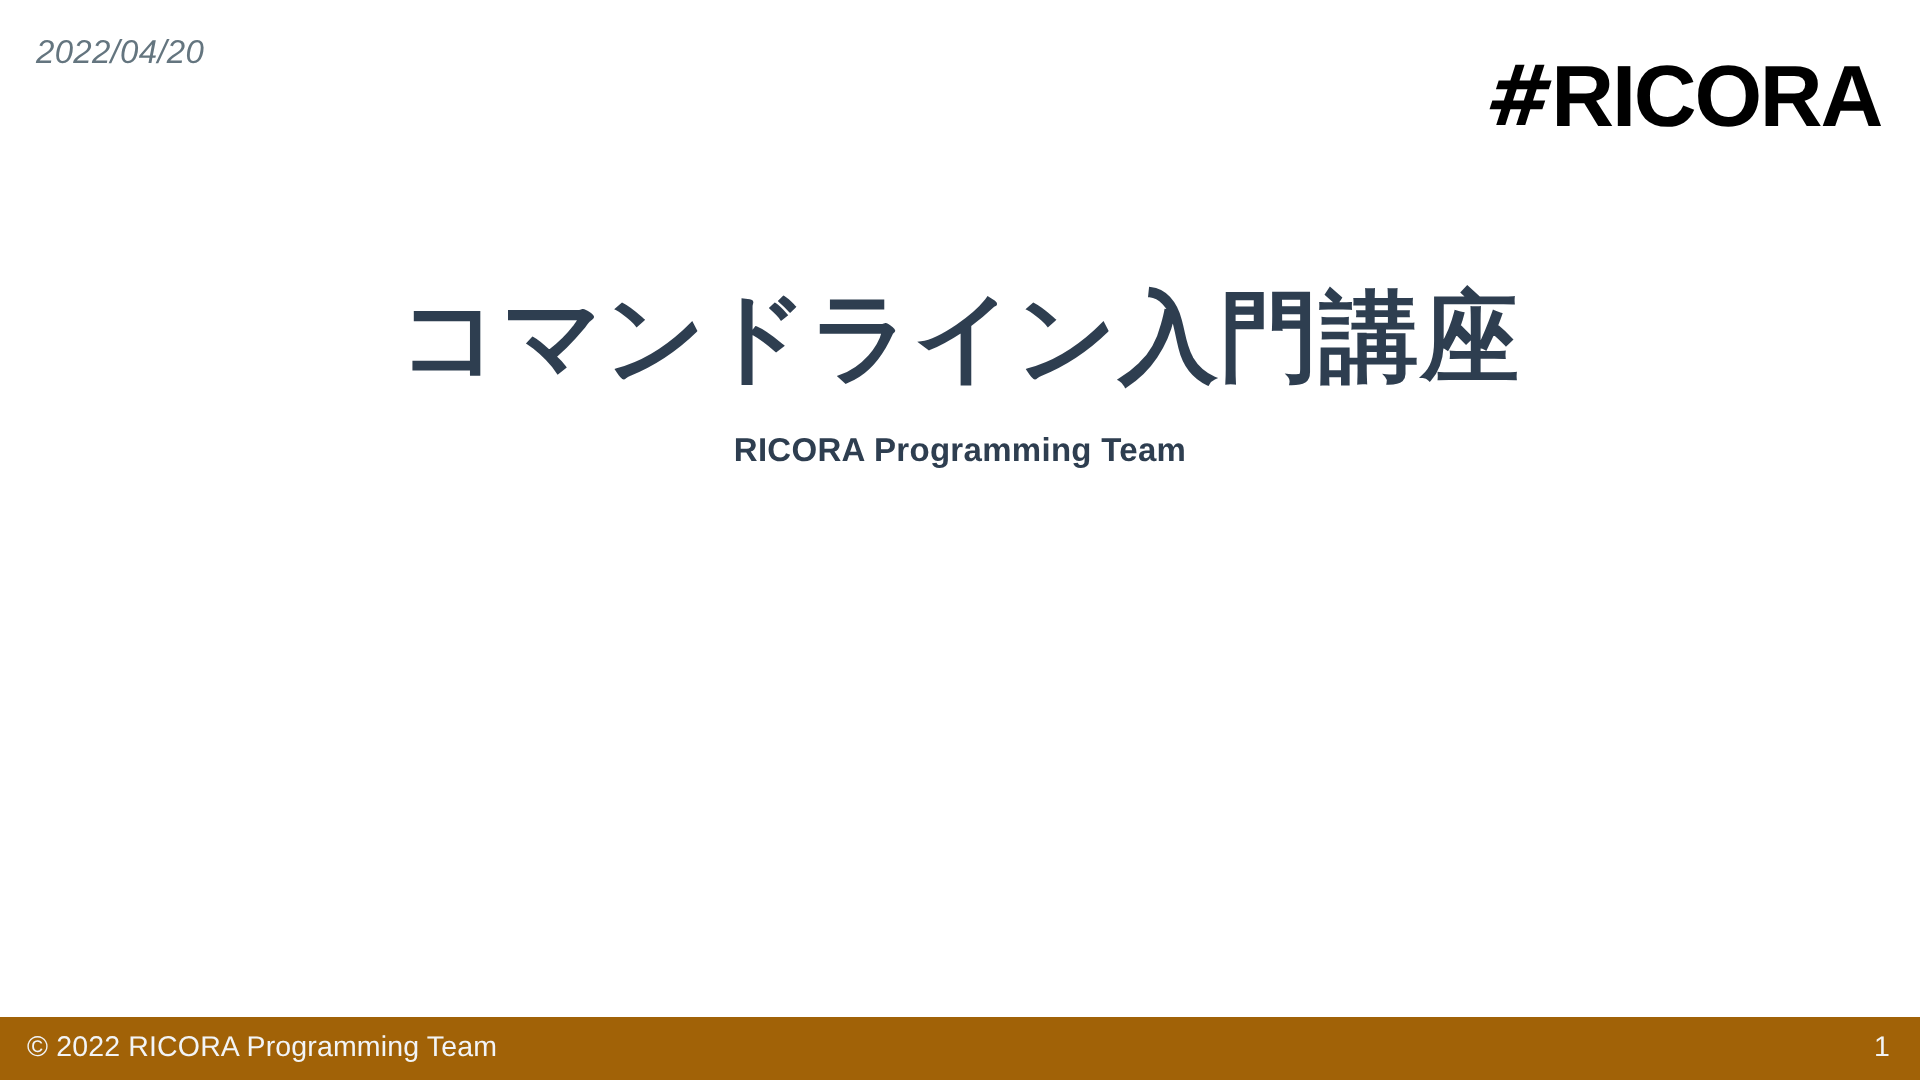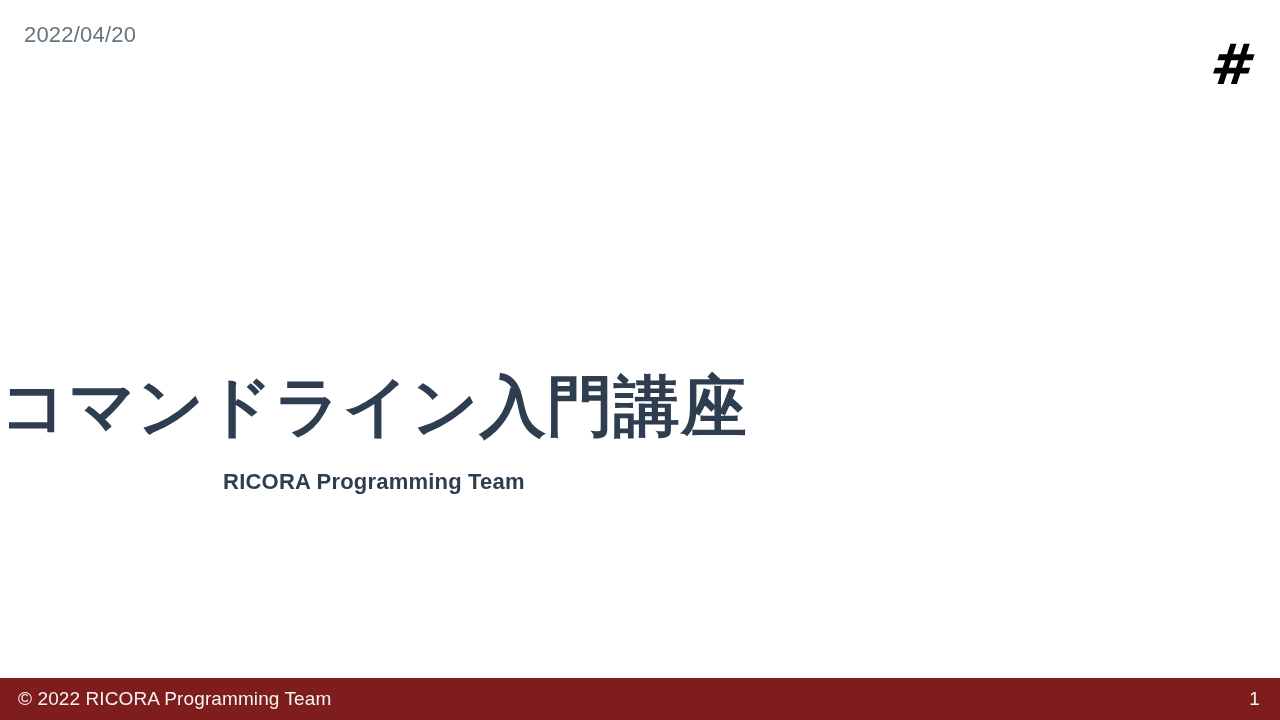--- a/index.html
+++ b/index.html
@@ -27,20 +27,21 @@
   .slide-date {
     position: absolute;
     left: 24px;
     top: 21px;
     font-size: 22px;
     line-height: 28px;
     font-weight: 400;
     color: #64757f;
     letter-spacing: 0.2px;
     white-space: nowrap;
+    font-style: italic;
   }
 
   .brand-logo {
     position: absolute;
     right: 26px;
     top: 34px;
     display: flex;
     align-items: center;
     height: 62px;
     color: #000000;
@@ -67,21 +68,21 @@
   }
 
   
   .slide-body {
     position: absolute;
     left: 0;
     top: 0;
     width: 1280px;
     height: 678px;
     display: flex;
-    flex-direction: row;
+    flex-direction: column;
     align-items: center;
     justify-content: flex-start;
     pointer-events: none;
   }
 
   .title-block {
     width: 100%;
     text-align: center;
     margin-top: 186px;
   }
@@ -113,21 +114,21 @@
     width: 100%;
   }
 
   
   .slide-footer {
     position: absolute;
     left: 0;
     bottom: 0;
     width: 1280px;
     height: 42px;
-    background: #7f1d1d;
+    background: #a16207;
     display: flex;
     align-items: center;
     justify-content: space-between;
     box-sizing: border-box;
     padding: 0 20px 0 18px;
   }
   .footer-copyright {
     font-size: 19px;
     line-height: 42px;
     font-weight: 400;
@@ -148,20 +149,21 @@
 </style>
 </head>
 <body>
 
 <div class="slide">
 
   <div class="slide-date">2022/04/20</div>
 
   <div class="brand-logo">
     <span class="brand-hash">#</span>
+    <span class="brand-name">RICORA</span>
   </div>
 
   <div class="slide-body">
     <div class="title-block">
       <h1 class="slide-title">コマンドライン入門講座</h1>
       <p class="slide-subtitle">RICORA Programming Team</p>
     </div>
     <div class="content-area"></div>
   </div>
 

